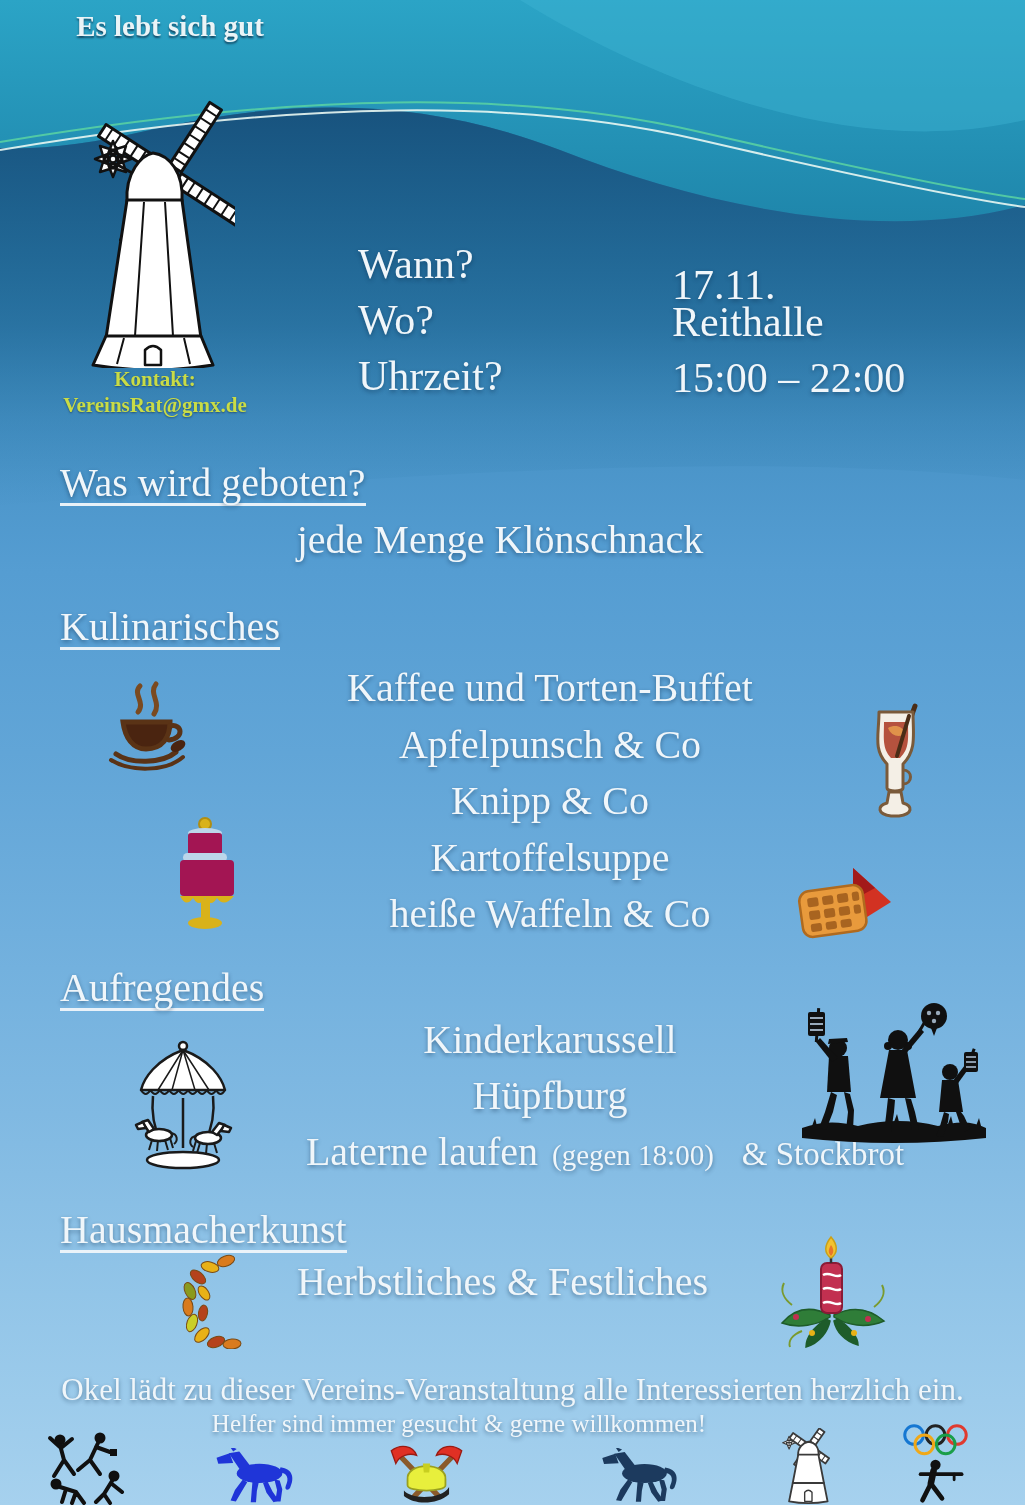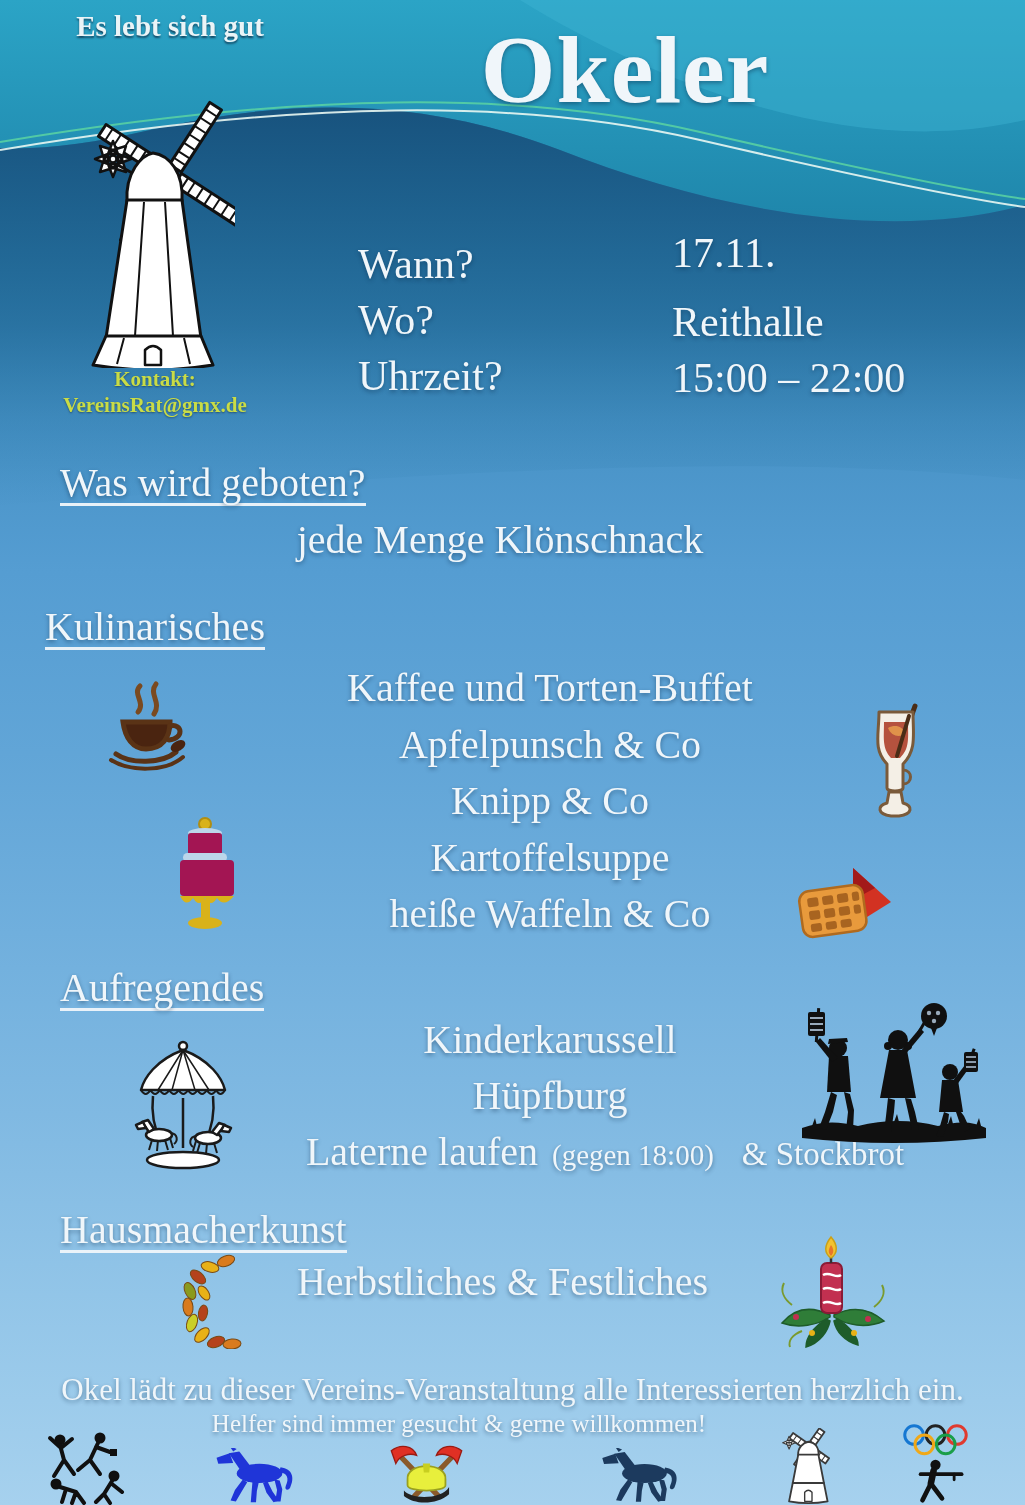--- a/index.html
+++ b/index.html
@@ -95,35 +95,34 @@
 
       <path d="M73,283 L73,268 Q81,260 89,268 L89,283 Z" stroke-width="2.5"></path>
     </g>
   </svg>
 
   <div class="abs contact center" style="left:40px;top:366px;width:230px">
     <div>Kontakt:</div>
     <div>VereinsRat@gmx.de</div>
   </div>
 
-  <div class="abs txt title center" style="left:255px;top:22px;width:740px">Okeler</div>
 
   <div class="abs txt qa" style="left:358px;top:243px">Wann?</div>
-  <div class="abs txt qa" style="left:672px;top:232px">17.11.</div>
+  <div class="abs txt qa" style="left:672px;top:264px">17.11.</div>
   <div class="abs txt qa" style="left:358px;top:299px">Wo?</div>
   <div class="abs txt qa" style="left:672px;top:301px">Reithalle</div>
   <div class="abs txt qa" style="left:358px;top:355px">Uhrzeit?</div>
   <div class="abs txt qa" style="left:672px;top:357px">15:00 – 22:00</div>
 
   <div class="abs" style="left:60px;top:463px">
     <span class="txt heading">Was wird geboten?</span>
   </div>
   <div class="abs txt item center" style="left:155px;top:520px;width:690px">jede Menge Klönschnack</div>
 
-  <div class="abs" style="left:45px;top:607px">
+  <div class="abs" style="left:60px;top:607px">
     <span class="txt heading">Kulinarisches</span>
   </div>
   <div class="abs txt item center" style="left:250px;top:668px;width:600px">Kaffee und Torten-Buffet</div>
   <div class="abs txt item center" style="left:250px;top:725px;width:600px">Apfelpunsch &amp; Co</div>
   <div class="abs txt item center" style="left:250px;top:781px;width:600px">Knipp &amp; Co</div>
   <div class="abs txt item center" style="left:250px;top:838px;width:600px">Kartoffelsuppe</div>
   <div class="abs txt item center" style="left:250px;top:894px;width:600px">heiße Waffeln &amp; Co</div>
 
   <svg class="abs" style="left:90px;top:678px" width="108" height="100" viewBox="0 0 108 100">
     <g fill="none" stroke="#5a3316" stroke-width="5" stroke-linecap="round">

